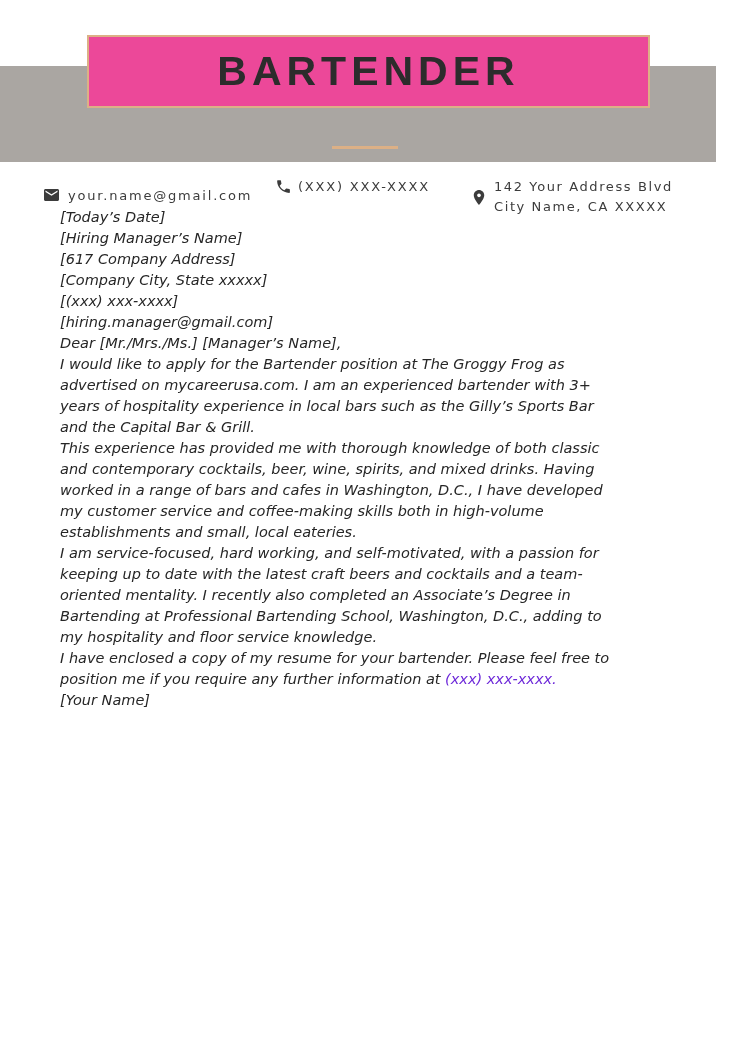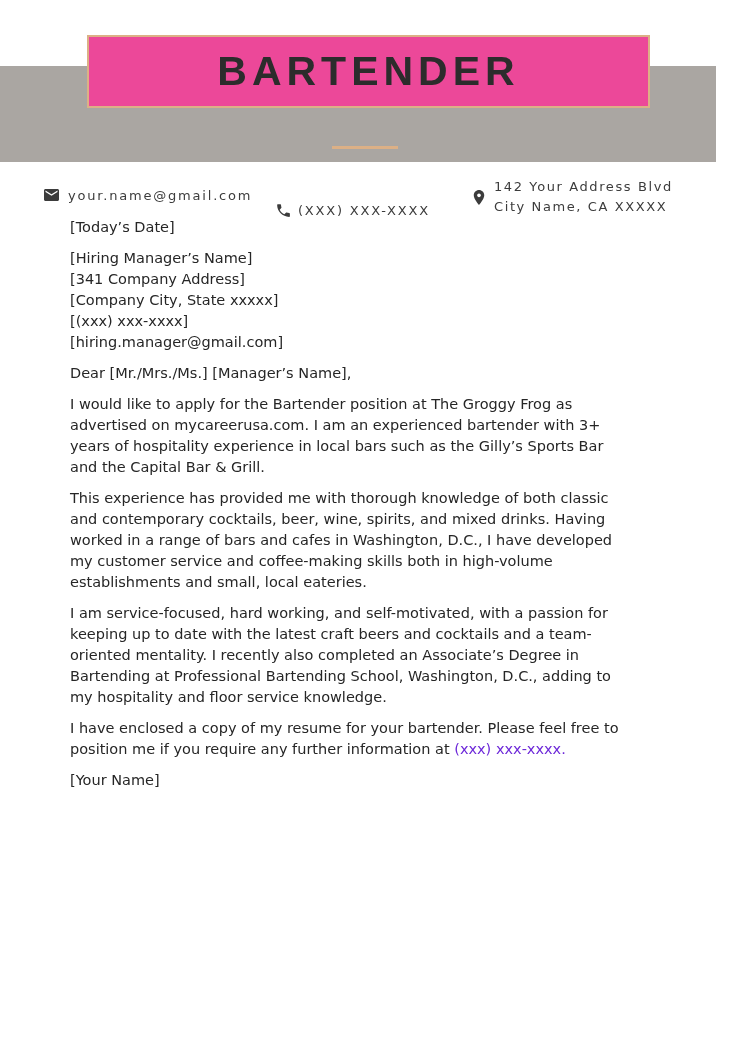--- a/index.html
+++ b/index.html
@@ -9,29 +9,29 @@
   .band{position:absolute;left:0;top:66px;width:716px;height:96px;background:var(--band,#aaa6a2);}
   .title-box{position:absolute;left:87px;top:35px;width:563px;height:73px;background:#ec4899;
              border:2px solid var(--accent,#dcb086);box-sizing:border-box;
              display:flex;align-items:center;justify-content:center;}
   .title-box h1{margin:0;font-family:"Liberation Sans",sans-serif;font-weight:600;
                 font-size:41px;letter-spacing:5px;color:#2c2c2c;}
   .contact-item{position:absolute;display:flex;align-items:center;gap:6px;
                 color:#3c3c3c;font-size:13px;letter-spacing:1.8px;white-space:nowrap;}
   .contact-item svg{display:block;fill:#3c3c3c;flex:0 0 auto;}
   .ci-email{left:41px;top:120px;}
-  .ci-phone{left:275px;top:136px;}
+  .ci-phone{left:275px;top:112px;}
   .ci-location{left:470px;top:111px;}
   .addr-lines{line-height:20px;letter-spacing:1.6px;}
   .phone-underline{position:absolute;left:332px;top:146px;width:66px;height:3px;
                    background:var(--accent,#dcb086);}
   
   .letter{position:absolute;left:60px;top:207px;width:620px;color:#262626;
           font-size:14.5px;line-height:21px;}
-  .letter p{margin:10px;}
+  .letter p{margin:0;font-style:italic;}
   .pre{white-space:pre-line;}
   .date{margin:0 0 21px 0;}
   .recipient{margin:0 0 19px 0;}
   .salutation{margin:0 0 20px 0;}
   .para{margin:0 0 28px 0;}
   .para-tight{margin:0 0 22px 0;}
   .signoff{margin:0 0 21px 0;}
   .muted{color:#6d28d9;}
 </style>
 </head>
@@ -78,21 +78,21 @@
       <h1>BARTENDER</h1>
     </div>
 
     <div class="phone-underline"></div>
   </header>
 
   <main class="letter">
     <p class="date">[Today’s Date]</p>
 
     <p class="recipient pre">[Hiring Manager’s Name]
-[341 Company Address]
+[617 Company Address]
 [Company City, State xxxxx]
 [(xxx) xxx-xxxx]
 [hiring.manager@gmail.com]</p>
 
     <p class="salutation">Dear [Mr./Mrs./Ms.] [Manager’s Name],</p>
 
     <p class="para pre">I would like to apply for the Bartender position at The Groggy Frog as
 advertised on mycareerusa.com. I am an experienced bartender with 3+
 years of hospitality experience in local bars such as the Gilly’s Sports Bar
 and the Capital Bar &amp; Grill.</p>

